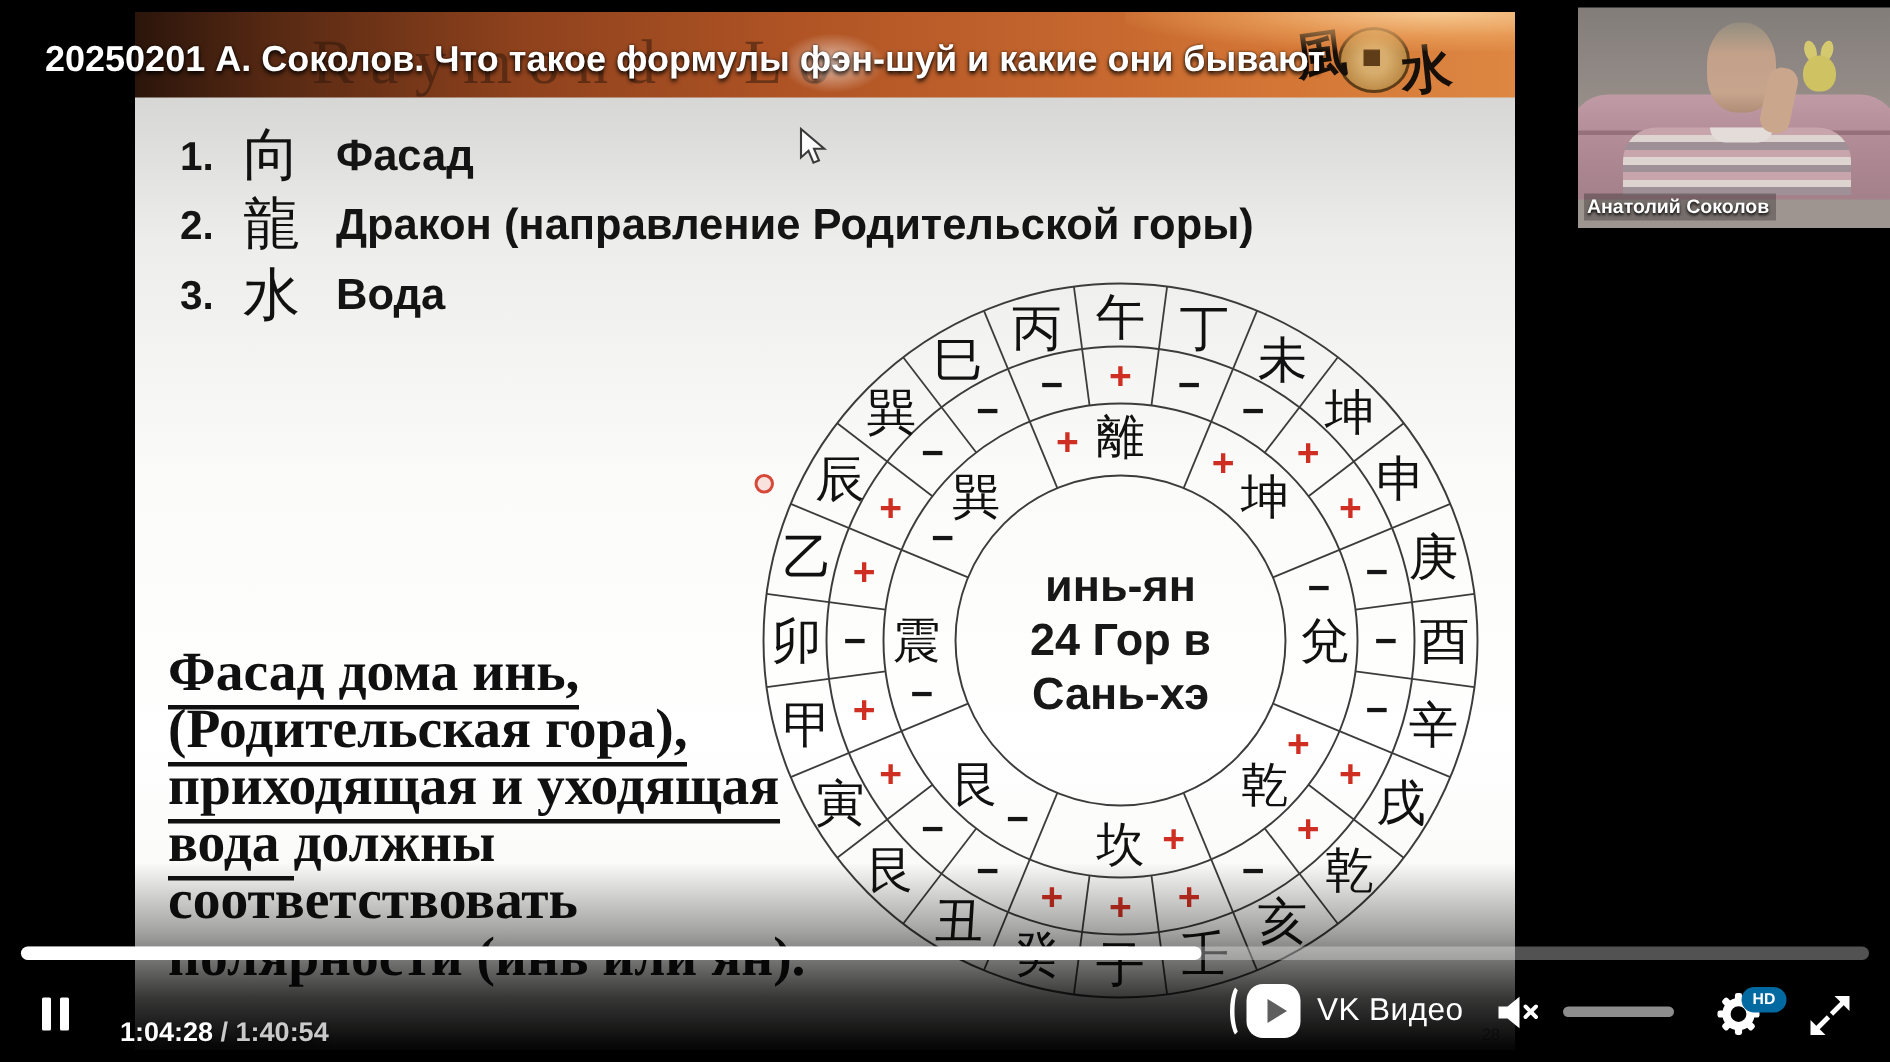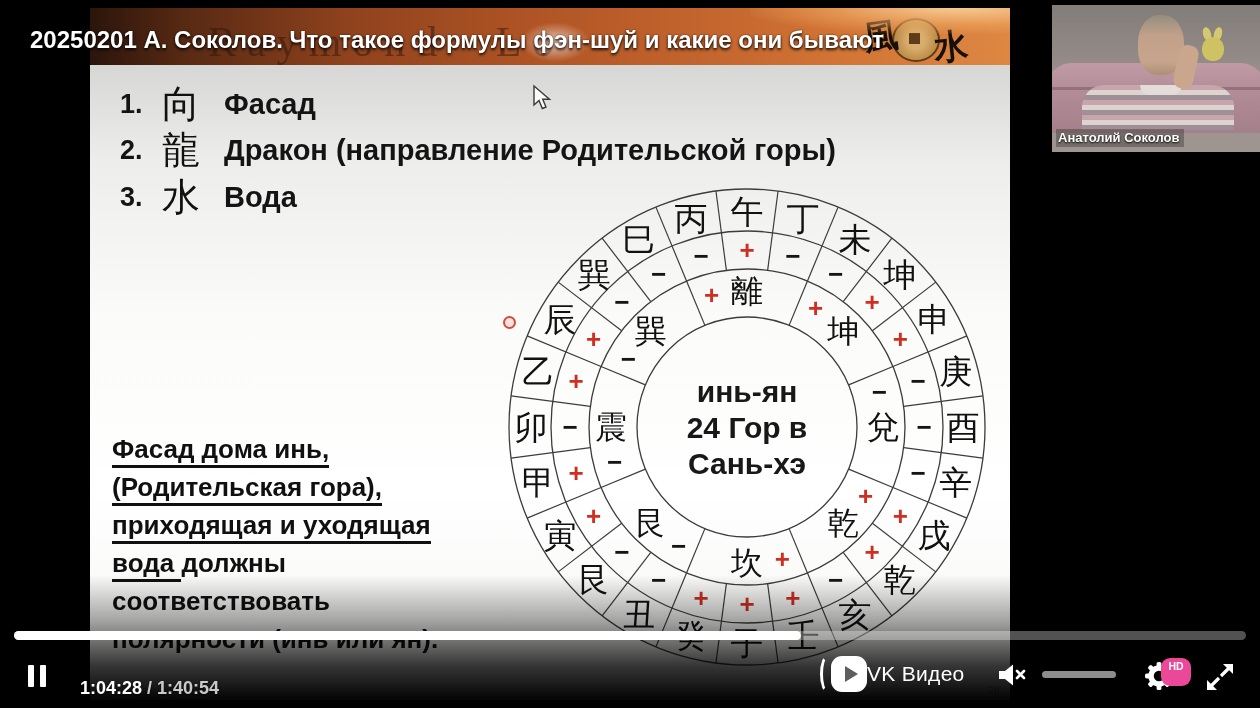--- a/index.html
+++ b/index.html
@@ -26,22 +26,22 @@
   .seal .ch2{left:72px;top:12px;transform:rotate(-6deg);}
 
   
   .fs-list{position:absolute;left:30px;top:70px;}
   .fs-row{position:absolute;left:0;display:flex;align-items:center;}
   .fs-num{width:42px;font-size:27px;font-weight:bold;color:#141414;}
   .fs-hanzi{width:62px;font-size:38px;color:#111;line-height:40px;}
   .fs-label{font-size:29px;font-weight:bold;color:#141414;white-space:nowrap;}
 
   
-  .para{position:absolute;left:22px;top:422px;width:420px;font-size:26px;font-weight:bold;
-        color:#101010;line-height:38px;}
+  .para{position:absolute;left:22px;top:422px;width:420px;font-size:37px;font-weight:bold;
+        color:#101010;line-height:38px;font-family:Liberation Serif, serif;}
   .para .ln{white-space:nowrap;}
   .u{border-bottom:3px solid #101010;padding-bottom:1px;}
 
   .page-num{position:absolute;right:10px;bottom:4px;font-size:11px;color:#8a8a8a;}
 
   
   .wheel-svg{position:absolute;left:497px;top:177px;}
 
   
   .laser{position:absolute;left:503px;top:316px;width:9px;height:9px;border-radius:50%;
@@ -84,26 +84,26 @@
   .pause-btn span:first-child{left:0;}
   .pause-btn span:last-child{left:12px;}
   .time{position:absolute;left:80px;top:18px;font-size:18px;font-weight:600;color:#fff;
         text-shadow:0 1px 2px rgba(0,0,0,.6);white-space:nowrap;margin-top:12px;}
   .time .dim{color:rgba(255,255,255,.78);}
   .vk-logo{position:absolute;left:820px;top:7px;height:38px;display:flex;align-items:center;}
   .vk-bracket{width:15px;height:38px;border:3px solid transparent;border-left:3px solid #fff;border-radius:50%;box-sizing:border-box;}
   .vk-square{position:relative;width:36px;height:36px;background:#fff;border-radius:11px;margin-left:-4px;}
   .vk-square .tri{position:absolute;left:14px;top:10px;width:0;height:0;
         border-top:8px solid transparent;border-bottom:8px solid transparent;border-left:13px solid #5e5e5e;}
-  .vk-text{font-size:21px;font-weight:500;color:#fff;letter-spacing:.3px;white-space:nowrap;text-align:center;}
+  .vk-text{margin-left:11px;font-size:21px;font-weight:500;color:#fff;letter-spacing:.3px;white-space:nowrap;text-align:center;}
   .mute-btn{position:absolute;left:998px;top:15px;}
   .vol-slider{position:absolute;left:1042px;top:23px;width:74px;height:7px;border-radius:4px;background:#8d8d8d;}
   .gear-btn{position:absolute;left:1144px;top:13px;}
-  .hd-badge{position:absolute;left:1161px;top:10px;width:30px;height:28px;border-radius:9px;
-        background:#ec4899;color:#fff;font-size:10.5px;font-weight:bold;text-align:center;line-height:17px;}
+  .hd-badge{position:absolute;left:1161px;top:10px;width:30px;height:17px;border-radius:9px;
+        background:#0369a1;color:#fff;font-size:10.5px;font-weight:bold;text-align:center;line-height:17px;}
   .fs-btn{position:absolute;left:1204px;top:14px;}
 </style>
 </head>
 <body>
 
 <div class="stage">
 
   <div class="slide">
     <div class="banner">
       <div class="watermark">Raymond Lo</div>

